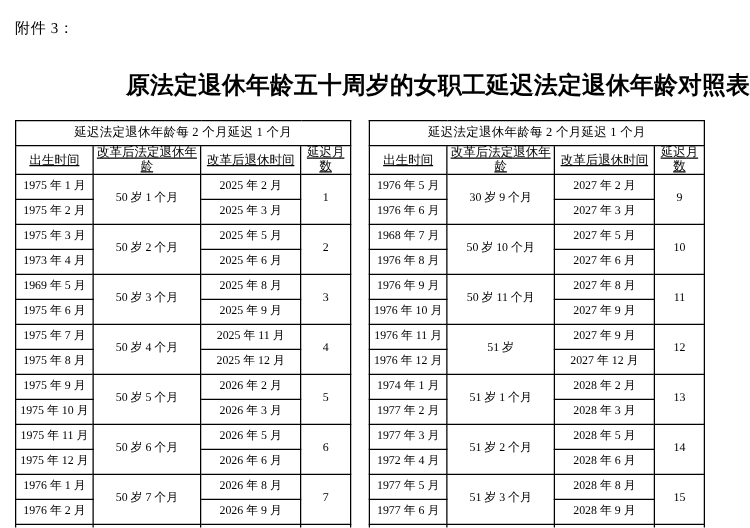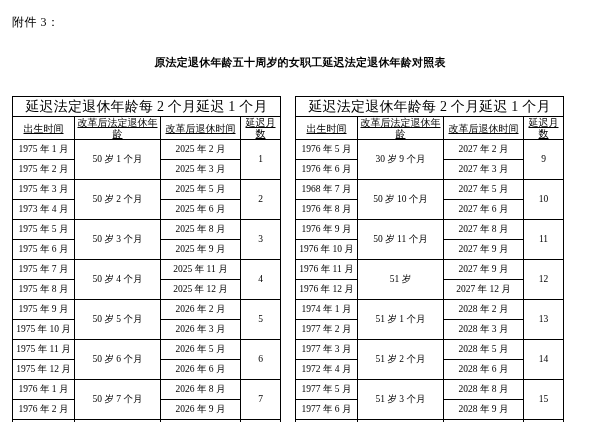--- a/index.html
+++ b/index.html
@@ -26,22 +26,22 @@
     top: 14px;
     left: 12px;
     font-size: 12px;
     letter-spacing: 0.5px;
   }
   .doc-title {
     position: absolute;
     top: 55px;
     left: 0;
     width: 600px;
-    text-align: center;
-    font-size: 11px;
+    text-align: right;
+    font-size: 19px;
     font-weight: bold;
     letter-spacing: 0.2px;
   }
   .tables-wrap {
     position: absolute;
     top: 96px;
     left: 12px;
     width: 576px;
     display: flex;
     gap: 0px;
@@ -55,21 +55,21 @@
     border: 1px solid #000000;
     text-align: center;
     vertical-align: middle;
     padding: 0;
     font-weight: normal;
     line-height: 1.1;
     height: 19px;
   }
   .bandhead td {
     height: 22px;
-    font-size: 14px;
+    font-size: 10px;
     letter-spacing: 0.2px;
   }
   .colhead td {
     height: 26px;
     font-size: 10px;
     text-decoration: underline;
   }
   .left-tbl col.c1 { width: 62px; }
   .left-tbl col.c2 { width: 86px; }
   .left-tbl col.c3 { width: 80px; }
@@ -121,21 +121,21 @@
             <td>1975 年 3 月</td>
             <td rowspan="2">50 岁 2 个月</td>
             <td>2025 年 5 月</td>
             <td rowspan="2">2</td>
           </tr>
           <tr>
             <td>1973 年 4 月</td>
             <td>2025 年 6 月</td>
           </tr>
           <tr>
-            <td>1975 年 5 月</td>
+            <td>1969 年 5 月</td>
             <td rowspan="2">50 岁 3 个月</td>
             <td>2025 年 8 月</td>
             <td rowspan="2">3</td>
           </tr>
           <tr>
             <td>1975 年 6 月</td>
             <td>2025 年 9 月</td>
           </tr>
           <tr>
             <td>1975 年 7 月</td>

